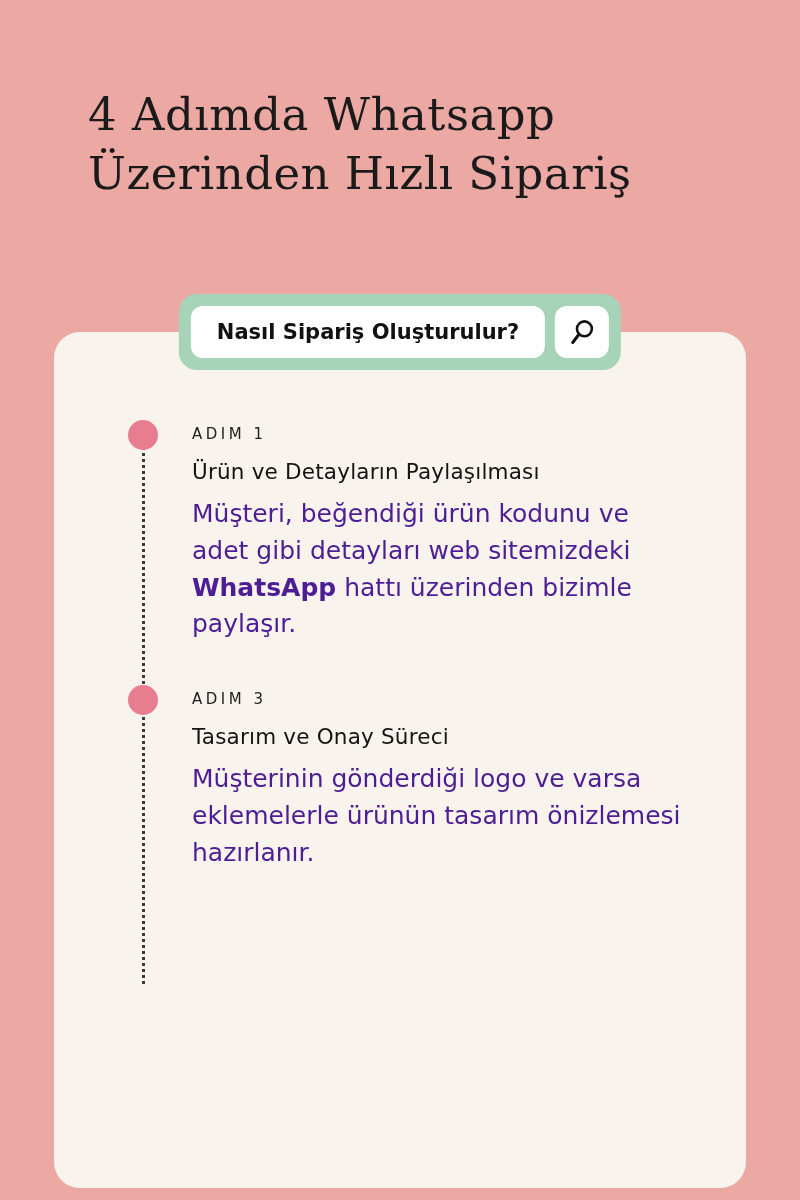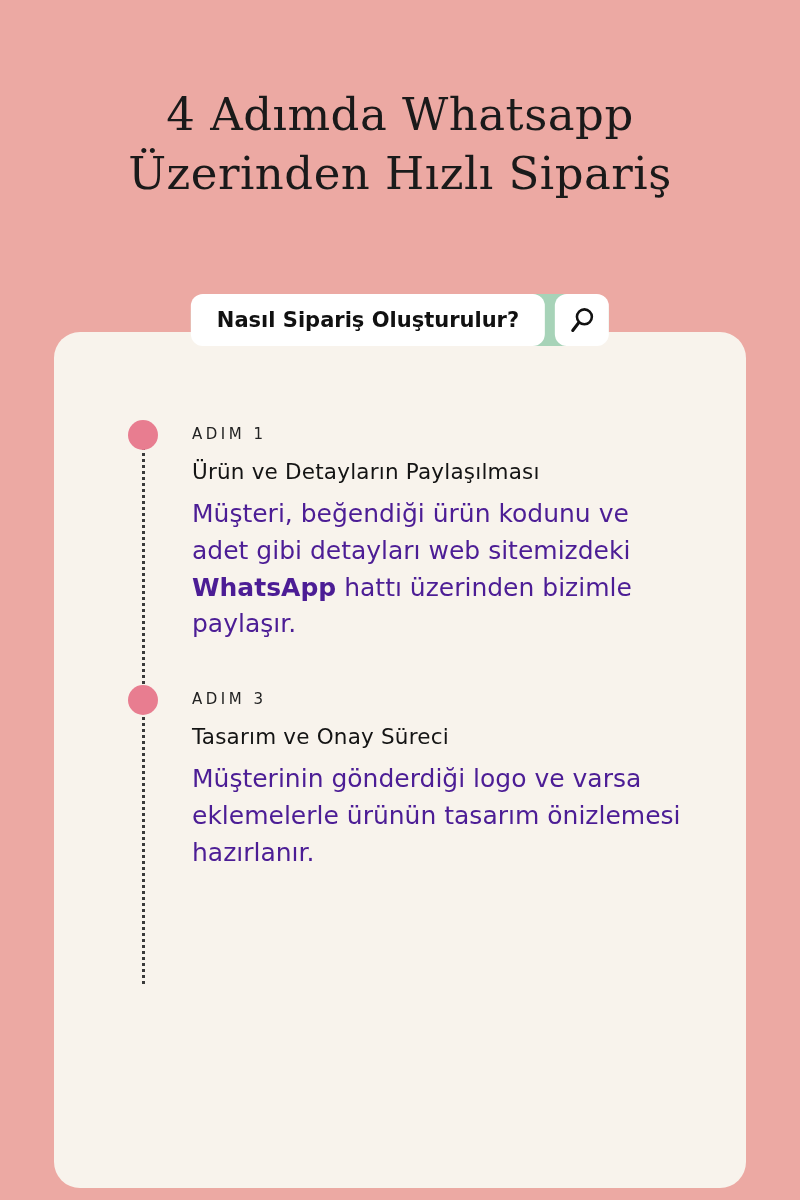--- a/index.html
+++ b/index.html
@@ -12,37 +12,36 @@
   *{ box-sizing:border-box; }
   html,body{ margin:0; padding:0; }
   body{
     width:800px; height:1200px; position:relative; overflow:hidden;
     background:var(--bg);
     font-family:"DejaVu Sans","Liberation Sans",sans-serif;
   }
   .title{
     position:absolute; top:86px; left:0; right:0;
     margin:0; padding:0 88px;
-    text-align:center;
     font-family:"DejaVu Serif","Liberation Serif",serif;
     font-weight:400;
     font-size:45px; line-height:1.3; letter-spacing:0.5px;
     color:var(--ink);
   }
   .panel{
     position:absolute; left:54px; right:54px; top:332px; bottom:12px;
     background:var(--panel);
     border-radius:26px;
     z-index:1;
   }
   .searchbar{
     position:absolute; top:294px; left:50%; transform:translateX(-50%);
     display:flex; align-items:center; gap:10px;
     background:var(--mint);
-    border-radius:18px;
+    padding:12px; border-radius:18px;
     z-index:3;
   }
   .search-field{
     background:#ffffff; border-radius:12px;
     height:52px; display:flex; align-items:center;
     padding:0 26px;
     font-weight:700; font-size:21px; color:#111;
     white-space:nowrap;
     cursor:text;
   }

